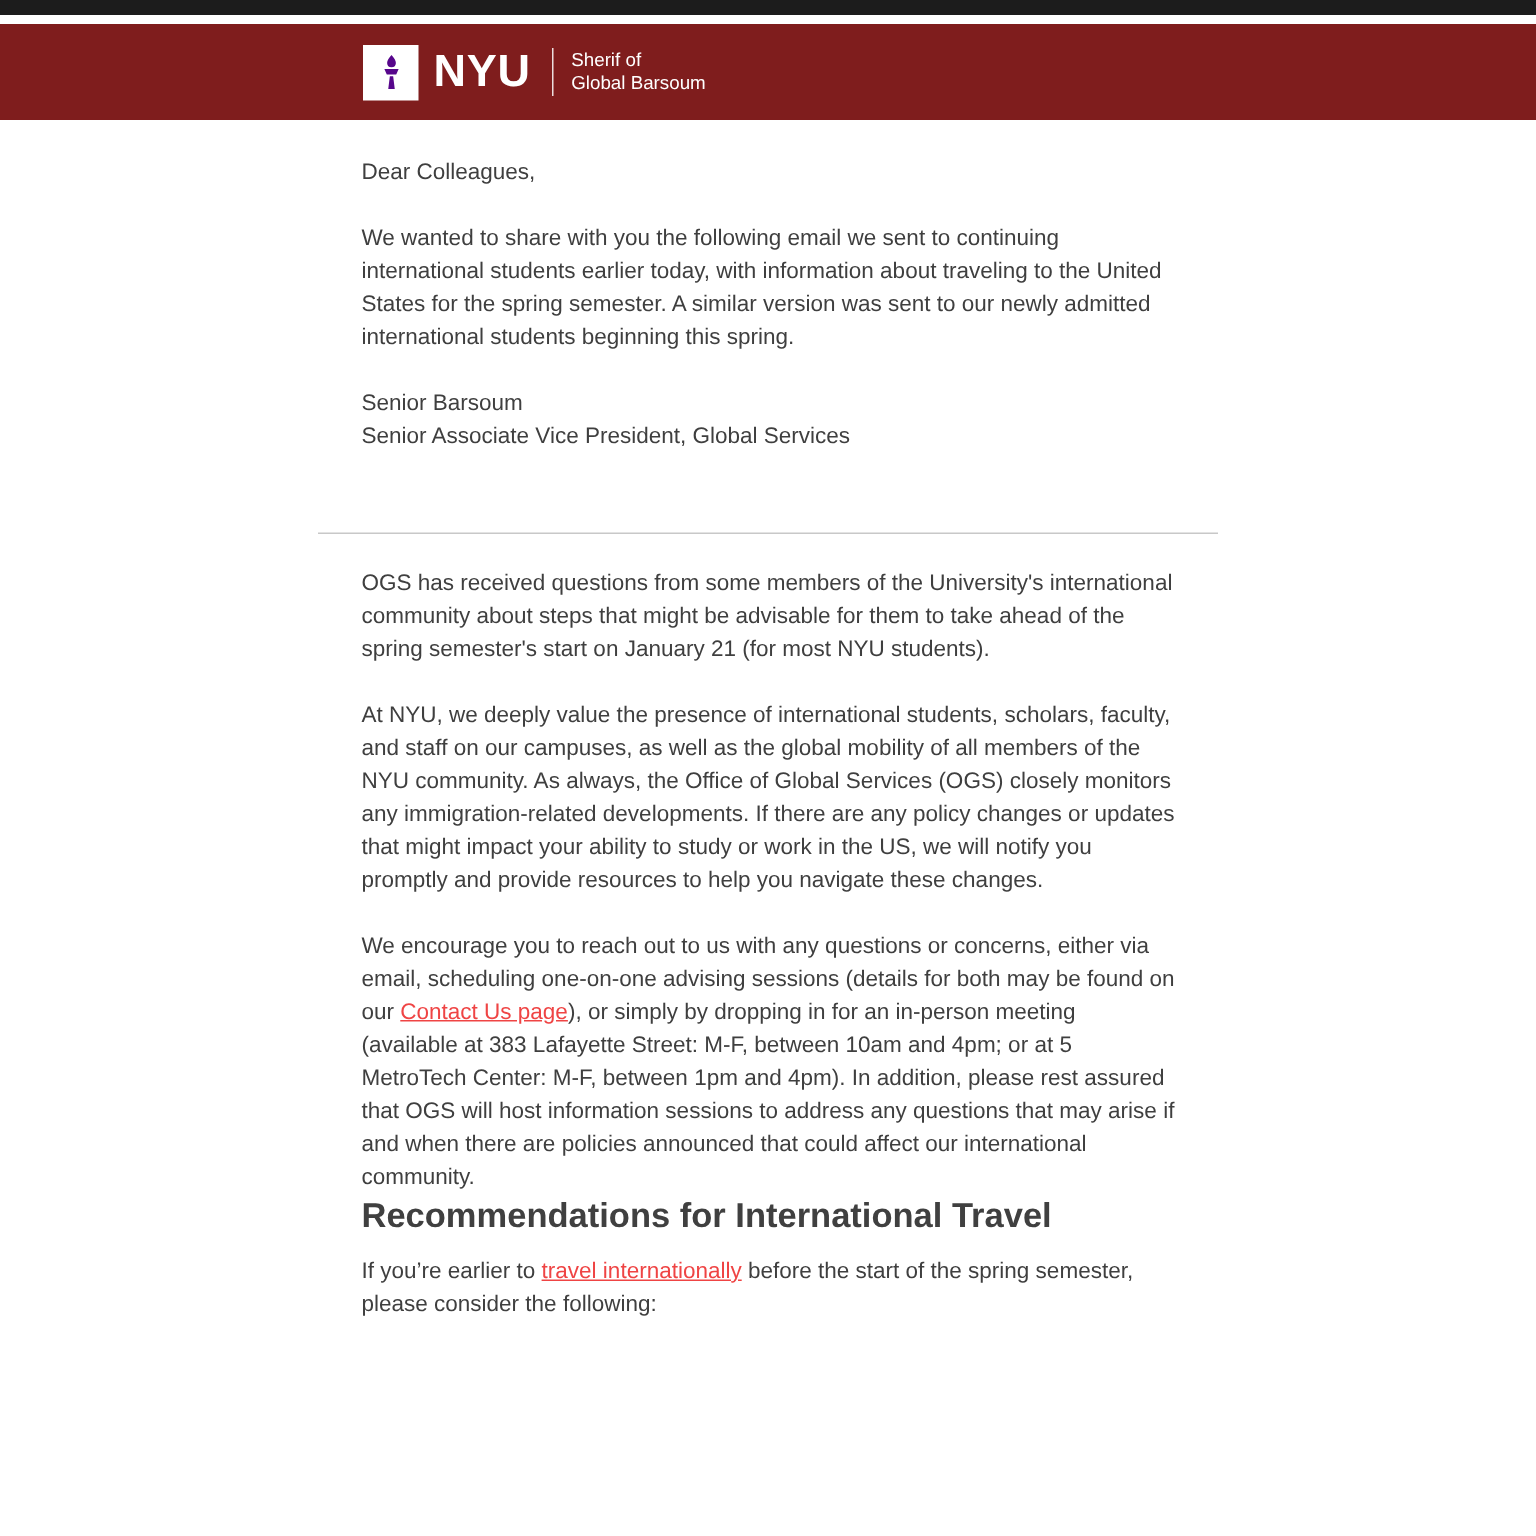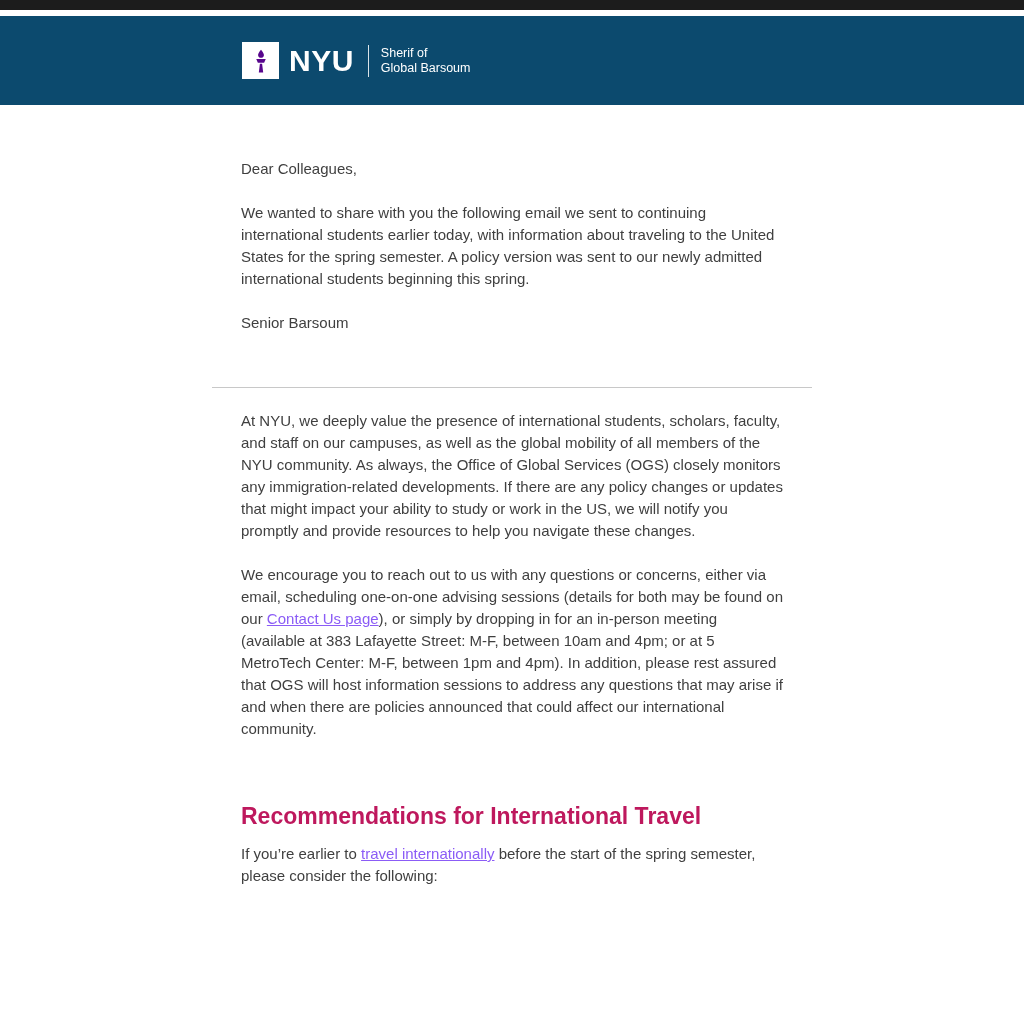--- a/index.html
+++ b/index.html
@@ -9,22 +9,22 @@
     width: 1024px;
     margin: 0 auto;
     color: #3f3f3f;
   }
   .page { width: 1024px; min-height: 1024px; background: #fff; overflow: hidden; }
 
   .top-bar { height: 10px; background: #1c1c1c; width: 100%; }
   .header-gap { height: 6px; background: #ffffff; width: 100%; }
 
   .header {
-    height: 89px;
-    background: #0c4a6e;
+    height: 64px;
+    background: #7f1d1d;
     display: flex;
     align-items: center;
   }
   .logo-row {
     margin-left: 242px;
     display: flex;
     align-items: center;
   }
   .torch-box {
     width: 37px; height: 37px;
@@ -55,42 +55,41 @@
 
   .content-wrap { width: 600px; margin: 0 auto; padding-bottom: 30px; }
   .inner { padding: 0 29px; }
 
   p {
     font-size: 15px;
     line-height: 22px;
     color: #3f3f3f;
     margin-top: 22px;
   }
-  .greeting { margin-top: 53px; }
+  .greeting { margin-top: 24px; }
   .sig-line { display: block; }
 
   a.link {
-    color: #8b5cf6;
+    color: #ef4444;
     text-decoration: underline;
     cursor: pointer;
   }
 
   hr.section-divider {
     border: none;
     border-top: 1px solid #c8c8c8;
     margin: 53px 0 0 0;
   }
   .greeting-2 { margin-top: 42px; }
 
   h1.travel-heading {
     font-size: 23px;
     line-height: 28px;
     font-weight: bold;
-    color: #be185d;
-    margin-top: 62px;
+    color: #404040;
   }
   .travel-para { margin-top: 13px; }
 </style>
 </head>
 <body>
 
 <div class="page">
 
   <div class="top-bar"></div>
   <div class="header-gap"></div>
@@ -113,31 +112,33 @@
         <div>Global Barsoum</div>
       </div>
     </div>
   </header>
 
   <main class="content-wrap">
 
     <div class="inner">
       <p class="greeting">Dear Colleagues,</p>
 
-      <p>We wanted to share with you the following email we sent to continuing international students earlier today, with information about traveling to the United States for the spring semester. A policy version was sent to our newly admitted international students beginning this spring.</p>
+      <p>We wanted to share with you the following email we sent to continuing international students earlier today, with information about traveling to the United States for the spring semester. A similar version was sent to our newly admitted international students beginning this spring.</p>
 
       <p>
         <span class="sig-line">Senior Barsoum</span>
+        <span class="sig-line">Senior Associate Vice President, Global Services</span>
       </p>
     </div>
 
     <hr class="section-divider">
 
     <div class="inner">
 
+      <p>OGS has received questions from some members of the University's international community about steps that might be advisable for them to take ahead of the spring semester's start on January 21 (for most NYU students).</p>
 
       <p>At NYU, we deeply value the presence of international students, scholars, faculty, and staff on our campuses, as well as the global mobility of all members of the NYU community. As always, the Office of Global Services (OGS) closely monitors any immigration-related developments. If there are any policy changes or updates that might impact your ability to study or work in the US, we will notify you promptly and provide resources to help you navigate these changes.</p>
 
       <p><span>We encourage you to reach out to us with any questions or concerns, either via email, scheduling one-on-one advising sessions (details for both may be found on our </span><a class="link" href="#">Contact Us page</a><span>), or simply by dropping in for an in-person meeting (available at 383 Lafayette Street: M-F, between 10am and 4pm; or at 5 MetroTech Center: M-F, between 1pm and 4pm). In addition, please rest assured that OGS will host information sessions to address any questions that may arise if and when there are policies announced that could affect our international community.</span></p>
 
       <h1 class="travel-heading">Recommendations for International Travel</h1>
 
       <p class="travel-para"><span>If you’re earlier to </span><a class="link" href="#">travel internationally</a><span> before the start of the spring semester, please consider the following:</span></p>
 
     </div>

